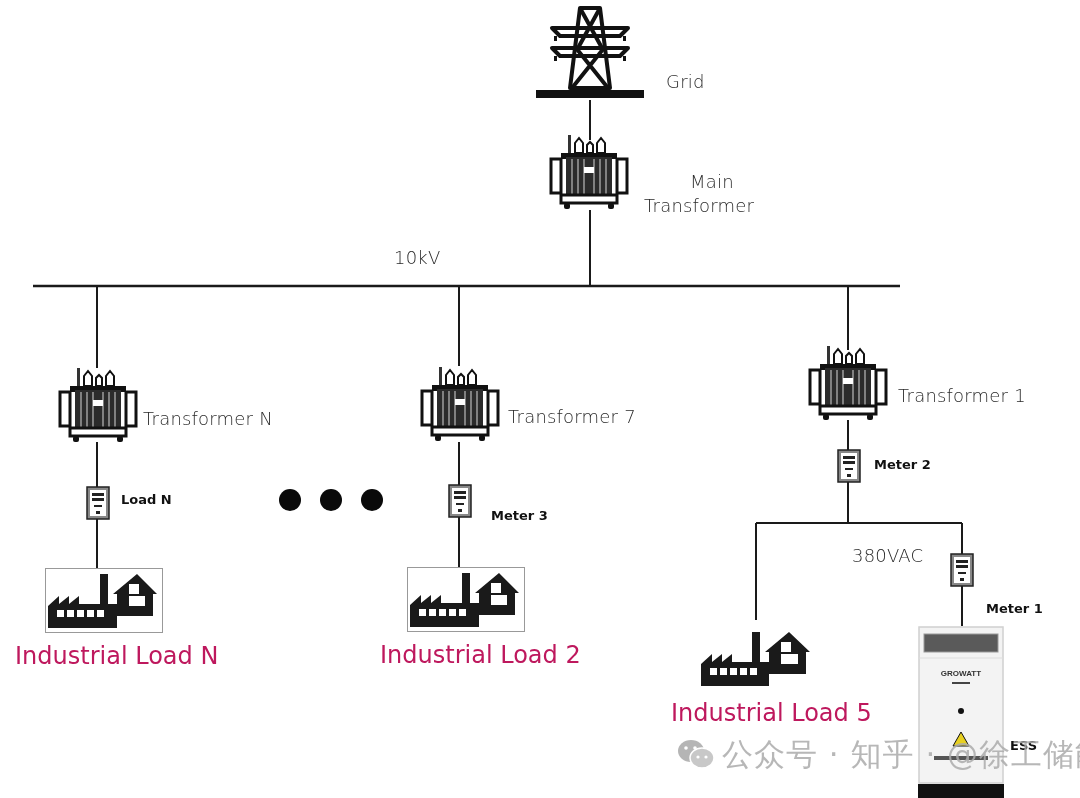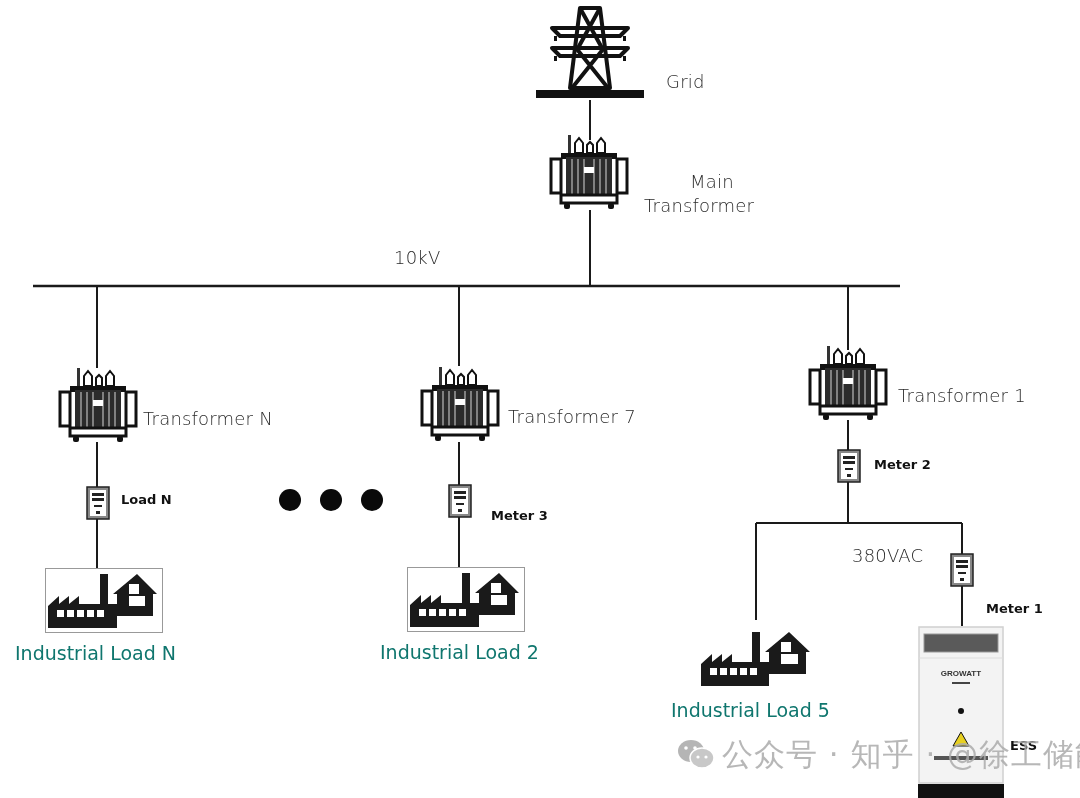--- a/index.html
+++ b/index.html
@@ -1,21 +1,21 @@
 <!DOCTYPE html>
 <html><head>
 <meta charset="utf-8">
 <style>
   html, body { margin: 0; padding: 0; background: #ffffff; }
   body { width: 1080px; height: 798px; position: relative; overflow: hidden;
          font-family: "DejaVu Sans", sans-serif; color: #1a1a1a; }
   .label { position: absolute; white-space: nowrap; }
   .thin { font-size: 18px; font-weight: 300; color: #2a2a2a; letter-spacing: 0.2px; margin-top: 9px; }
   .bold { font-size: 13px; color: #111; font-weight: bold; }
-  .load-label { font-size: 19px; color: #0f766e; }
+  .load-label { font-size: 24px; color: #be185d; }
   svg.wires { position: absolute; left: 0; top: 0; }
   .icon { position: absolute; }
   .dot { position: absolute; width: 22px; height: 22px; border-radius: 50%; background: #0a0a0a; }
   .watermark { position: absolute; left: 676px; top: 734px; font-size: 31px; color: rgba(170,170,170,0.85);
                white-space: nowrap; letter-spacing: 1px; }
   .wm-icon { position: absolute; left: 676px; top: 738px; }
 </style>
 </head>
 <body>
 

